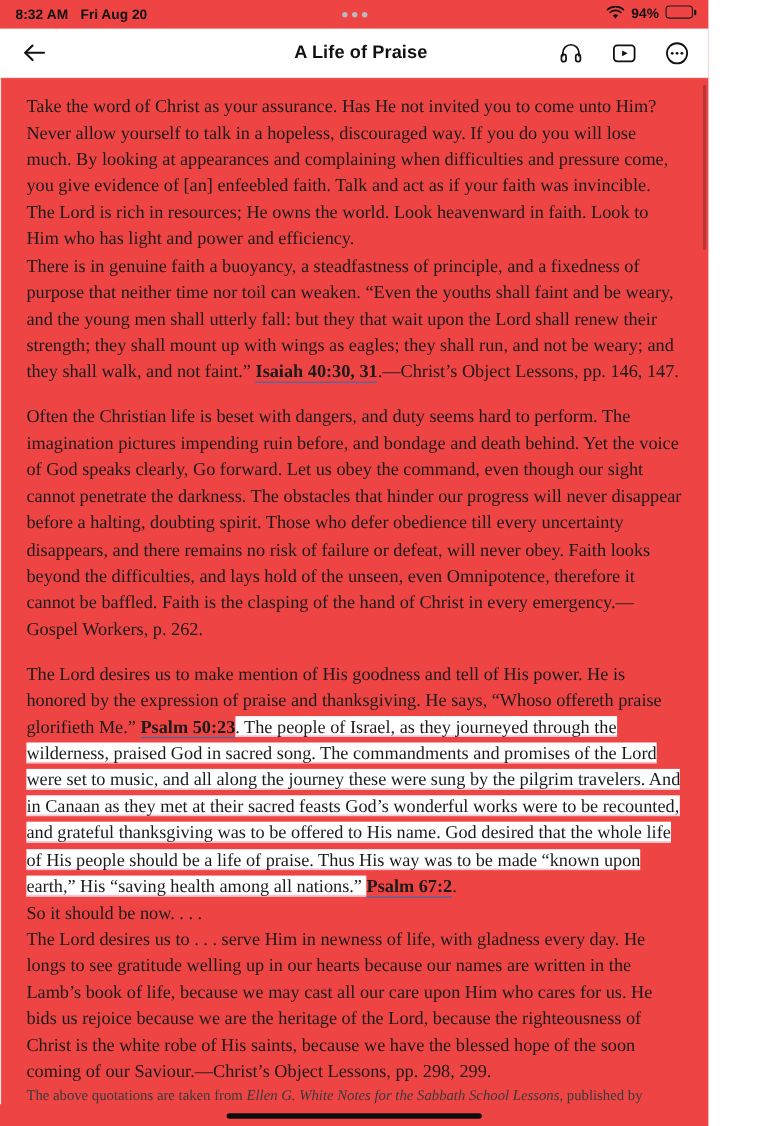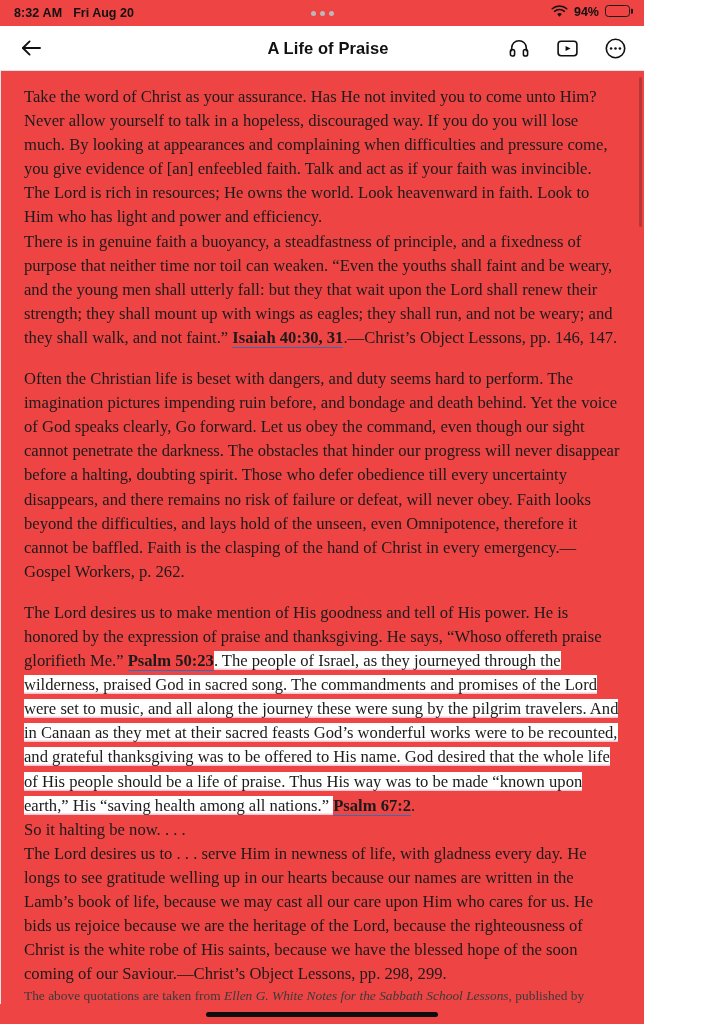--- a/index.html
+++ b/index.html
@@ -294,21 +294,21 @@
 
         <p class="gap">
           <span>Often the Christian life is beset with dangers, and duty seems hard to perform. The imagination pictures impending ruin before, and bondage and death behind. Yet the voice of God speaks clearly, Go forward. Let us obey the command, even though our sight cannot penetrate the darkness. The obstacles that hinder our progress will never disappear before a halting, doubting spirit. Those who defer obedience till every uncertainty disappears, and there remains no risk of failure or defeat, will never obey. Faith looks beyond the difficulties, and lays hold of the unseen, even Omnipotence, therefore it cannot be baffled. Faith is the clasping of the hand of Christ in every emergency.—Gospel Workers, p. 262.</span>
         </p>
 
         <p class="gap">
           <span>The Lord desires us to make mention of His goodness and tell of His power. He is honored by the expression of praise and thanksgiving. He says, “Whoso offereth praise glorifieth Me.” </span><span class="ref">Psalm 50:23</span><span class="hl">. The people of Israel, as they journeyed through the wilderness, praised God in sacred song. The commandments and promises of the Lord were set to music, and all along the journey these were sung by the pilgrim travelers. And in Canaan as they met at their sacred feasts God’s wonderful works were to be recounted, and grateful thanksgiving was to be offered to His name. God desired that the whole life of His people should be a life of praise. Thus His way was to be made “known upon earth,” His “saving health among all nations.” </span><span class="ref">Psalm 67:2</span><span>.</span>
         </p>
 
         <p>
-          <span>So it halting be now. . . .</span>
+          <span>So it should be now. . . .</span>
         </p>
 
         <p>
           <span>The Lord desires us to . . . serve Him in newness of life, with gladness every day. He longs to see gratitude welling up in our hearts because our names are written in the Lamb’s book of life, because we may cast all our care upon Him who cares for us. He bids us rejoice because we are the heritage of the Lord, because the righteousness of Christ is the white robe of His saints, because we have the blessed hope of the soon coming of our Saviour.—Christ’s Object Lessons, pp. 298, 299.</span>
         </p>
 
         <div class="footnote">
           <span>The above quotations are taken from </span><i>Ellen G. White Notes for the Sabbath School Lessons</i><span>, published by Pacific Press Publishing Association. Used by permission.</span>
         </div>
 

